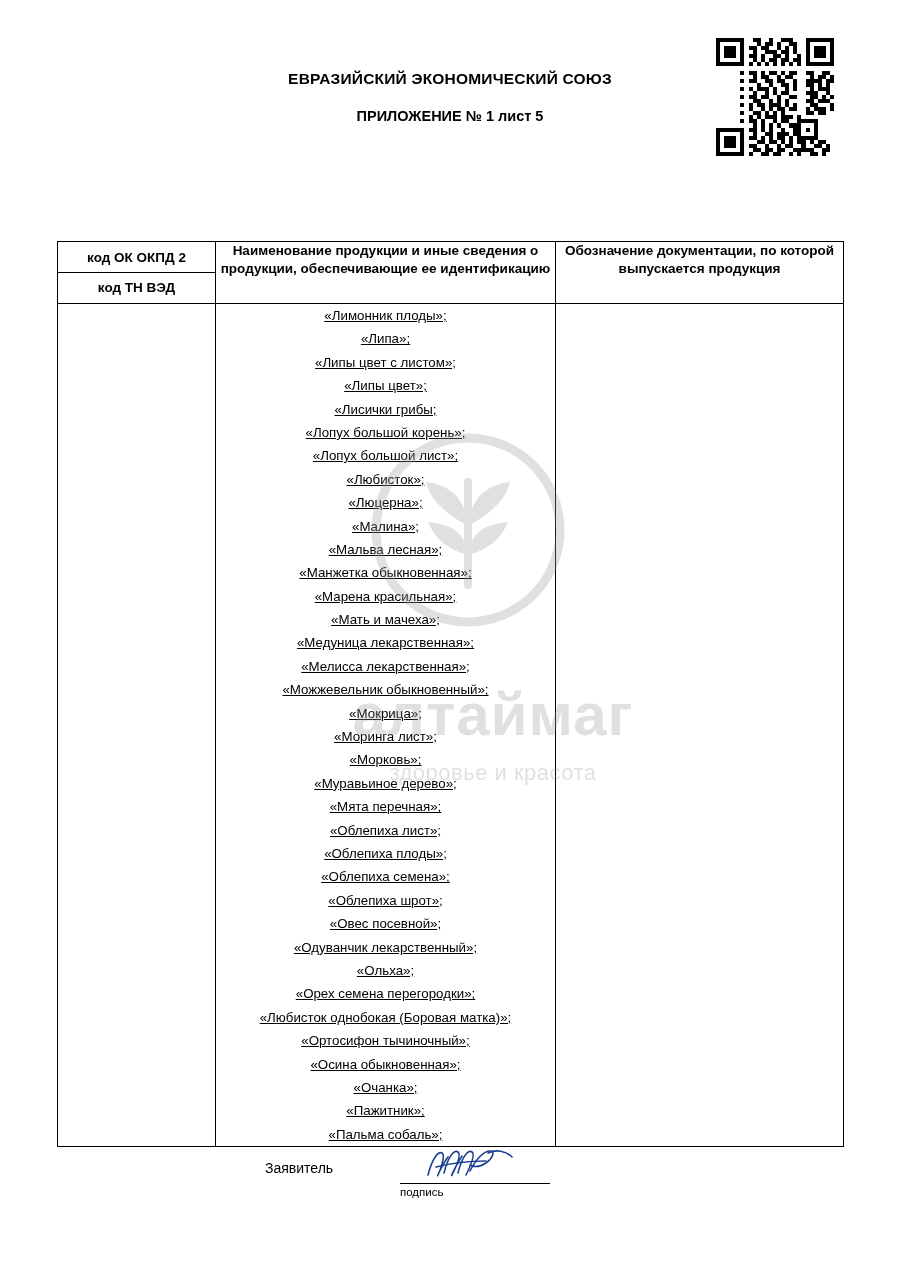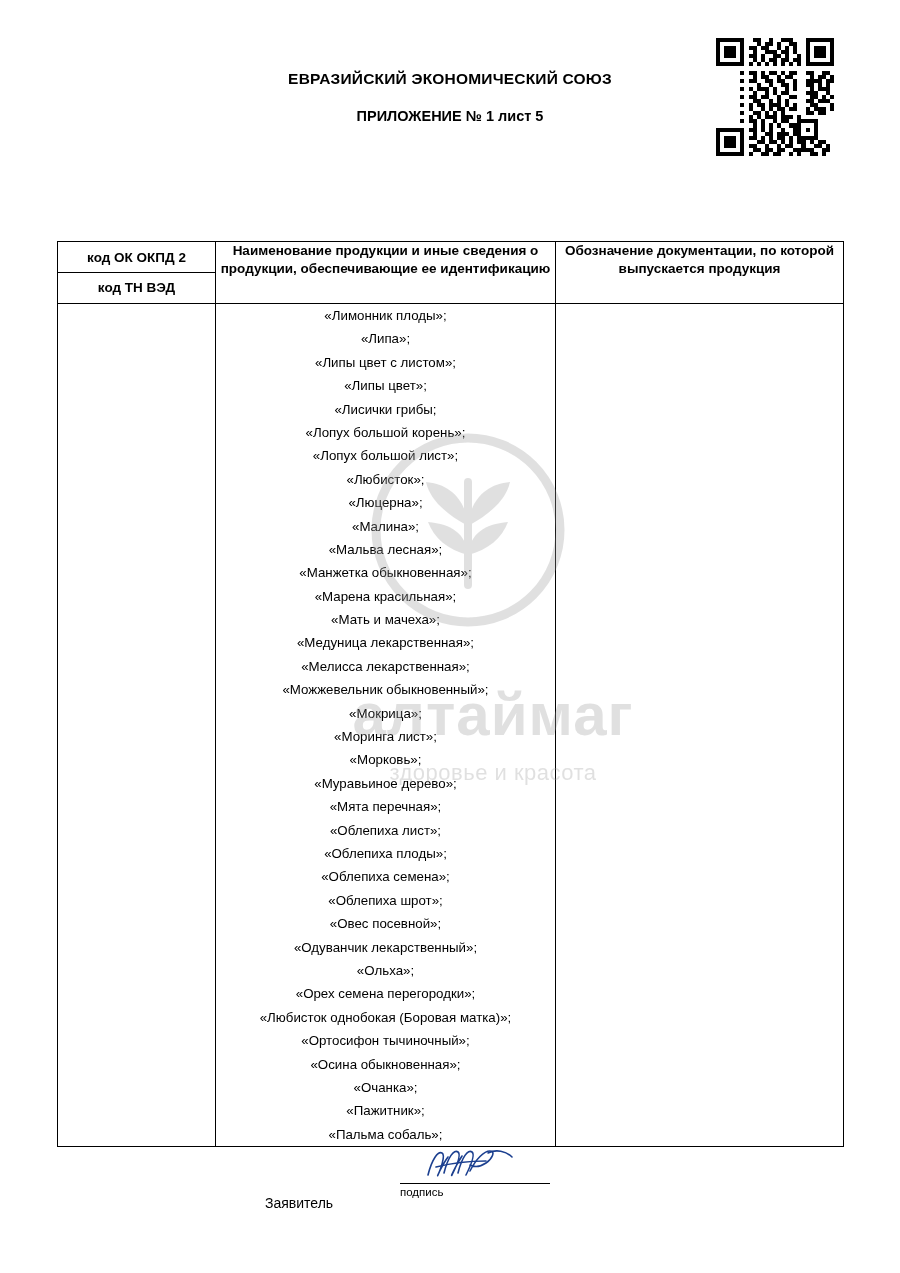--- a/index.html
+++ b/index.html
@@ -143,41 +143,41 @@
 
   .body-cell {
     padding: 10px 12px 10px 12px;
     height: 790px;
   }
   .prod-list {
     list-style: none;
     margin: 0;
     padding: 0;
     text-align: center;
+    text-decoration: underline;
   }
   .prod-list li {
     font-size: 13.3px;
     line-height: 1.76;
     white-space: nowrap;
   }
 
   
   .footer {
     position: absolute;
     top: 1145px;
     left: 0;
     width: 900px;
     height: 110px;
   }
   .f-applicant {
     position: absolute;
     left: 265px;
     top: 15px;
     font-size: 14px;
-    margin-top: 35px;
   }
   .sig-block {
     position: absolute;
     left: 400px;
     top: 0px;
     width: 150px;
     text-align: left;
   }
   .sig-img {
     height: 38px;

